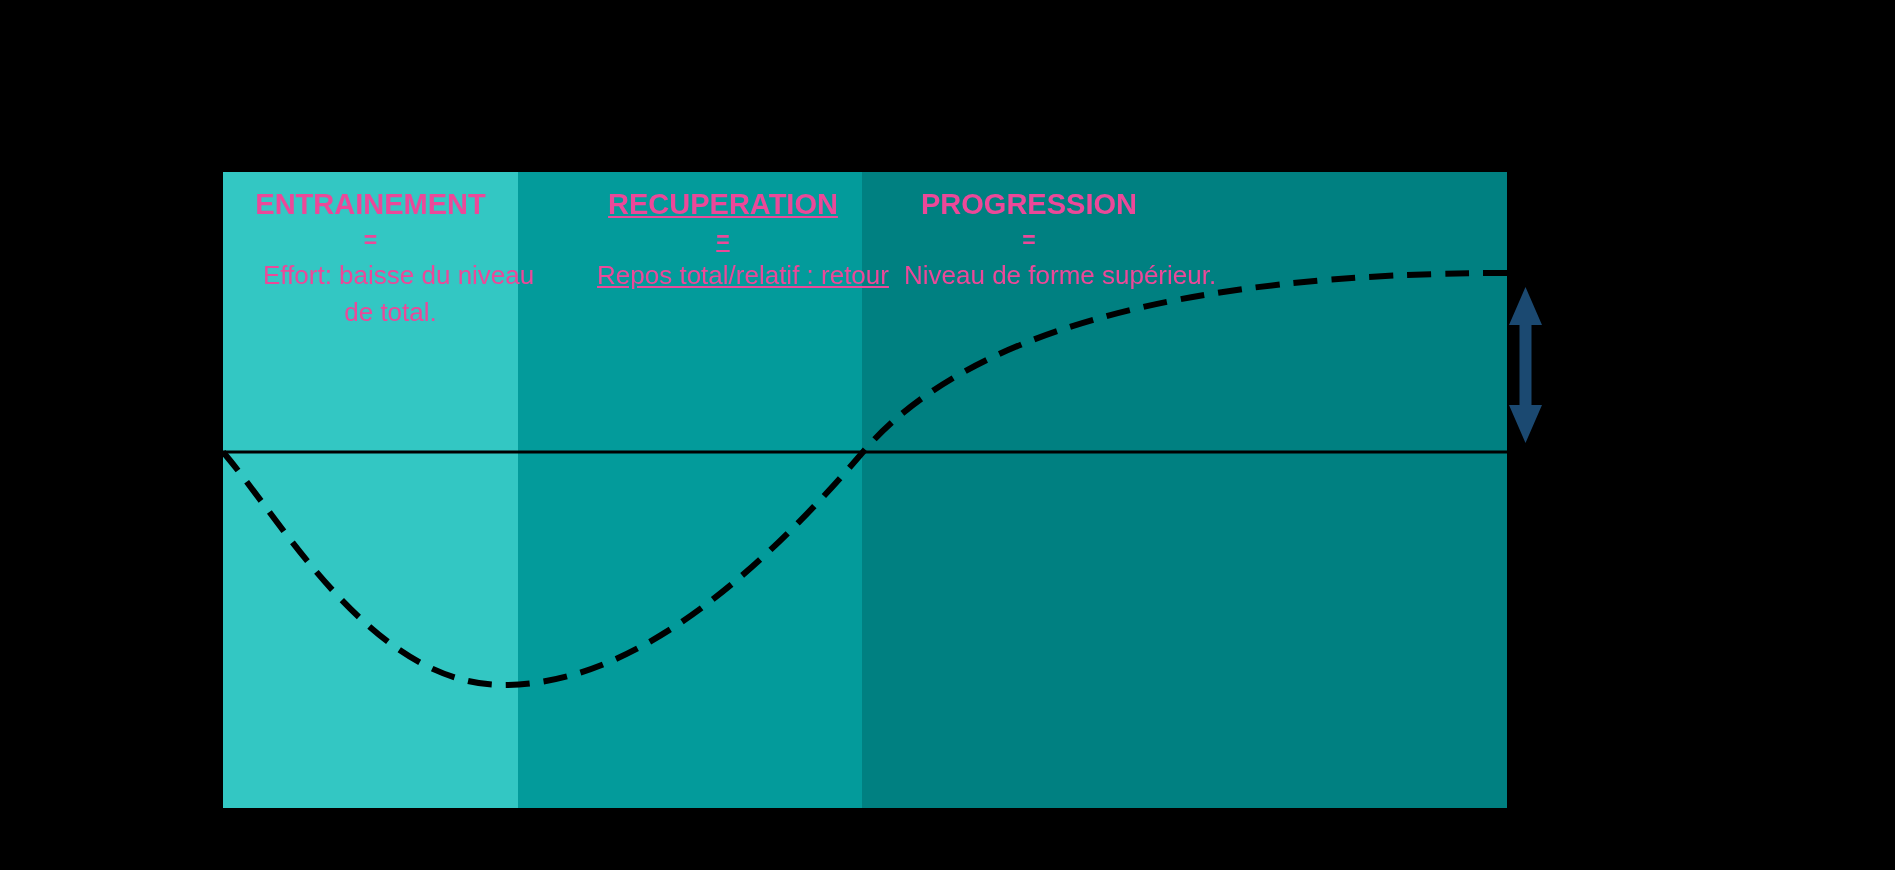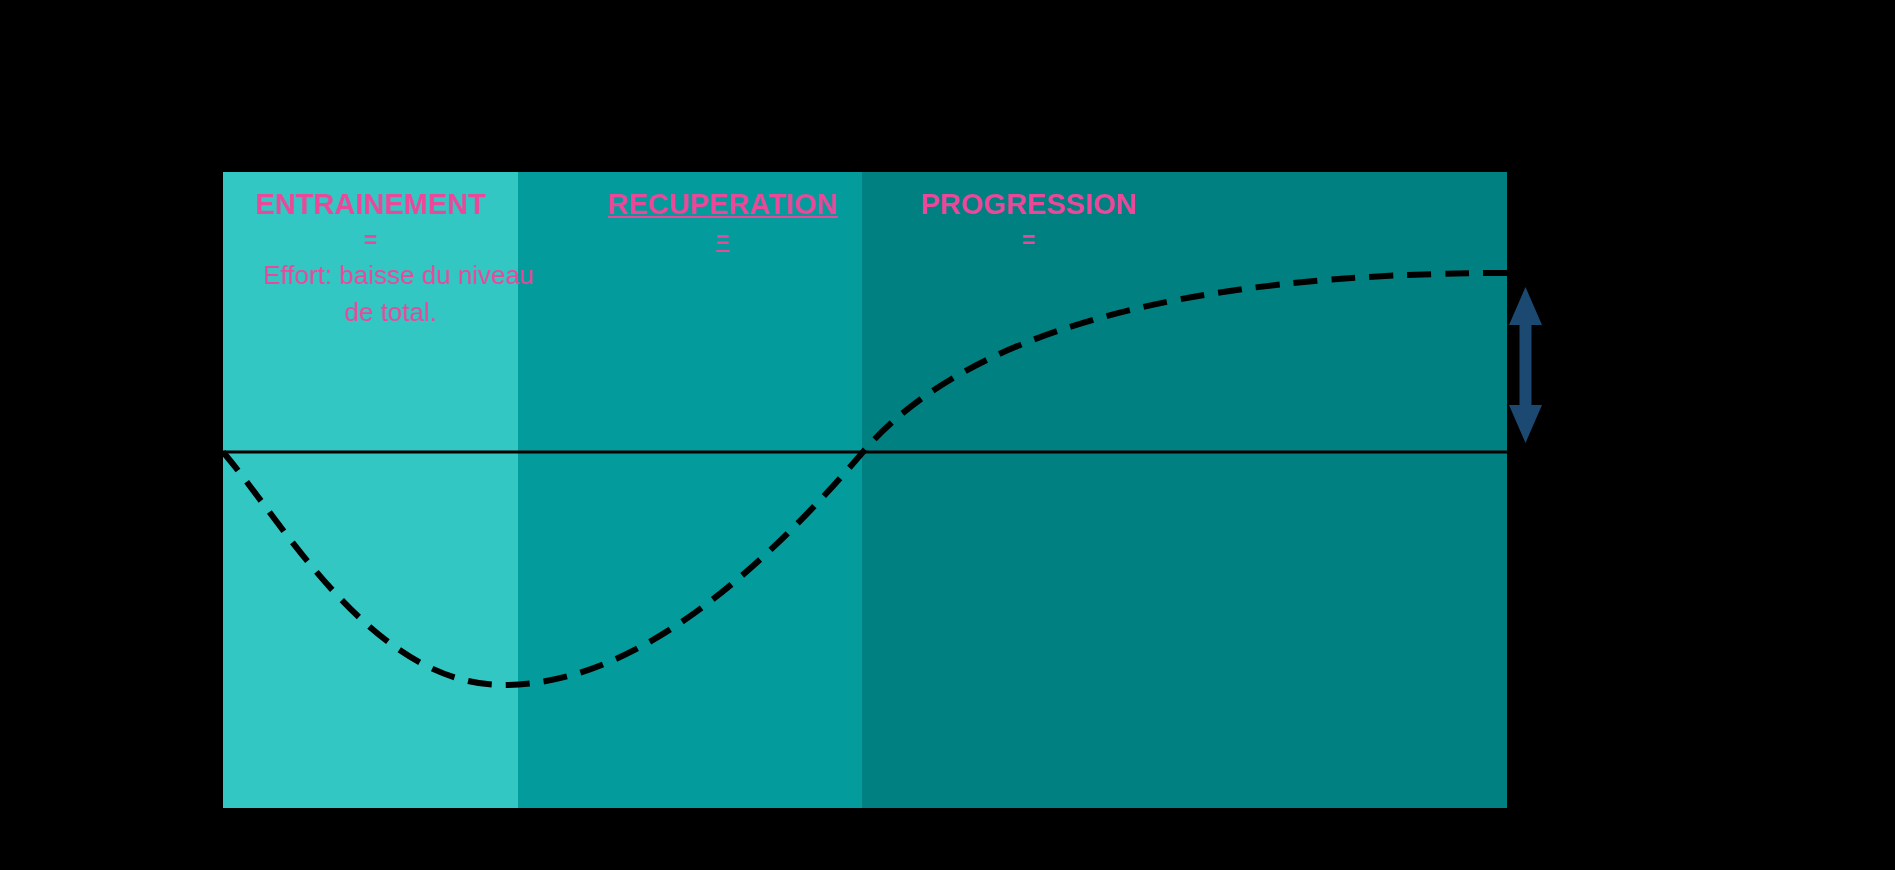--- a/index.html
+++ b/index.html
@@ -71,25 +71,27 @@
     <div class="phase-text t1">
       <div class="phase-title">ENTRAINEMENT</div>
       <div class="phase-eq">=</div>
       <div class="phase-line">Effort: baisse du niveau</div>
       <div class="phase-line">de total.</div>
     </div>
 
     <div class="phase-text t2">
       <div class="phase-title">RECUPERATION</div>
       <div class="phase-eq">=</div>
+      <div class="phase-line">Repos total/relatif : retour</div>
     </div>
 
     <div class="phase-text t3">
       <div class="phase-title">PROGRESSION</div>
       <div class="phase-eq">=</div>
+      <div class="phase-line">Niveau de forme supérieur.</div>
     </div>
   </div>
 
   <svg class="gain-arrow" viewBox="0 0 33 156">
     <polygon points="16.5,0 33,38 22.5,38 22.5,118 33,118 16.5,156 0,118 10.5,118 10.5,38 0,38" fill="#1B4971"></polygon>
   </svg>
 
 </div>
 
 </body></html>

